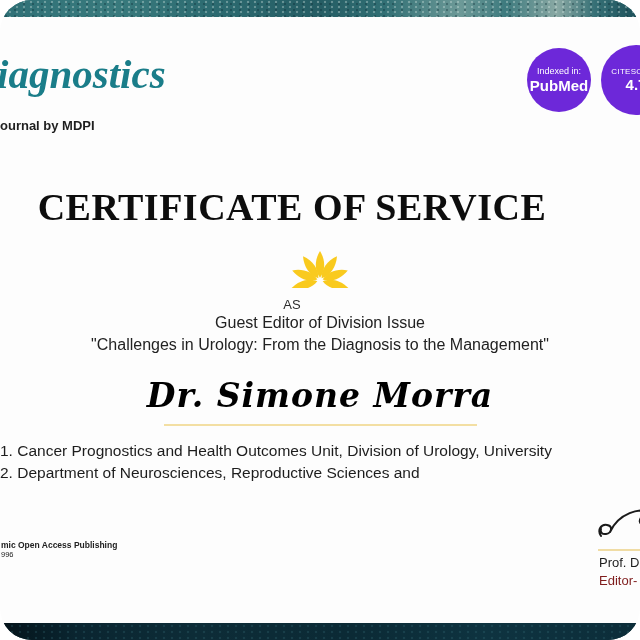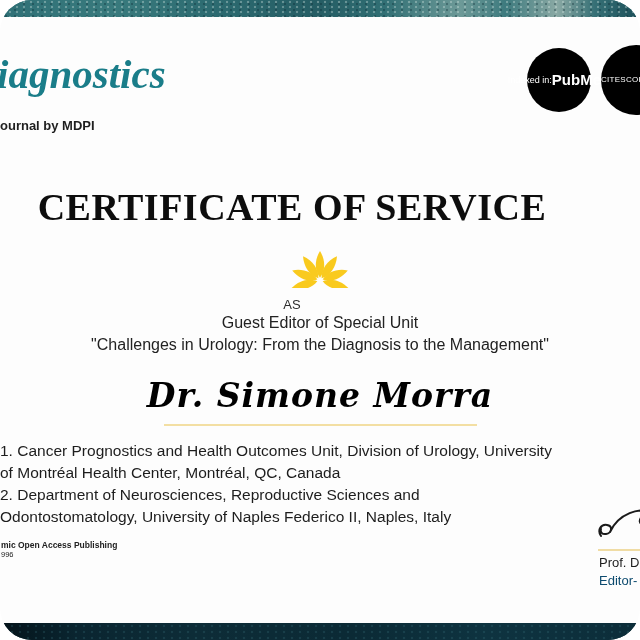--- a/index.html
+++ b/index.html
@@ -38,22 +38,22 @@
     font-style:italic; font-weight:700;
     font-size:41px; color:#1a7d89; white-space:nowrap;
   }
   .tagline {
     position:absolute; left:0; top:118px;
     font-size:13px; font-weight:600; color:#1f1f1f; white-space:nowrap;
   }
 
   
   .badge {
-    position:absolute; border-radius:50%; background:#000000; color:#fff;
-    display:flex; flex-direction:row; align-items:center; justify-content:center;
+    position:absolute; border-radius:50%; background:#6d28d9; color:#fff;
+    display:flex; flex-direction:column; align-items:center; justify-content:center;
     text-align:center; line-height:1.15;
   }
   .badge-pubmed { left:527px; top:48px; width:64px; height:64px; }
   .badge-citescore { left:601px; top:45px; width:70px; height:70px; }
   .badge .l1 { font-size:9px; white-space:nowrap; }
   .badge-citescore .l1 { font-size:8px; letter-spacing:.3px; }
   .badge .l2 { font-size:15px; font-weight:700; white-space:nowrap; }
 
   
   .wreath { position:absolute; left:245px; top:142px; }
@@ -90,21 +90,21 @@
   .publisher { position:absolute; left:1px; top:540px; color:#222; }
   .publisher .p1 { font-size:8.5px; font-weight:700; white-space:nowrap; }
   .publisher .p2 { font-size:7.5px; white-space:nowrap; }
 
   .signature-svg { position:absolute; left:596px; top:500px; }
   .sig-underline { position:absolute; left:598px; top:549px; width:80px; height:2px;
                    background:#f0dca4; }
   .signatory-name { position:absolute; left:599px; top:555px; font-size:13px;
                     color:#1c1c1c; white-space:nowrap; }
   .signatory-role { position:absolute; left:599px; top:573px; font-size:13px;
-                    color:#0c4a6e; white-space:nowrap; }
+                    color:#7f1d1d; white-space:nowrap; }
 </style>
 </head>
 <body>
 
 <div class="page">
 
   <div class="band-top"></div>
   <div class="band-bottom"></div>
 
   <div class="logo">iagnostics</div>
@@ -176,31 +176,29 @@
         <use href="#leaf" transform="translate(80 148) rotate(0) translate(0 -3) scale(1 1.1)"></use>
         <use href="#leaf" transform="translate(80 148) rotate(35) translate(0 -3) scale(1 1.1)"></use>
         <use href="#leaf" transform="translate(80 148) rotate(70) translate(0 -3) scale(1 1.1)"></use>
         <use href="#leaf" transform="translate(80 148) rotate(105) translate(0 -3) scale(1 1.1)"></use>
       </g>
   </svg>
 
   <div class="cert-title">CERTIFICATE OF SERVICE</div>
 
   <div class="as-label">AS</div>
-  <div class="role-line">Guest Editor of Special Unit</div>
+  <div class="role-line">Guest Editor of Division Issue</div>
   <div class="issue-line">"Challenges in Urology: From the Diagnosis to the Management"</div>
 
   <div class="recipient">Dr. Simone Morra</div>
   <div class="name-underline"></div>
 
   <div class="affiliations">
     <div>1. Cancer Prognostics and Health Outcomes Unit, Division of Urology, University</div>
-    <div>of Montréal Health Center, Montréal, QC, Canada</div>
     <div>2. Department of Neurosciences, Reproductive Sciences and</div>
-    <div>Odontostomatology, University of Naples Federico II, Naples, Italy</div>
   </div>
 
   <div class="publisher">
     <div class="p1">mic Open Access Publishing</div>
     <div class="p2">996</div>
   </div>
 
   <svg class="signature-svg" width="80" height="50" viewBox="0 0 80 50">
     <path d="M5,36 C1,30 5,24 11,25 C17,26 16,33 10,34 C6,34.5 4,32 5,29
              M14,32 C22,14 44,6 57,13 C66,18 56,28 47,25 C40,22.5 45,13 56,12

